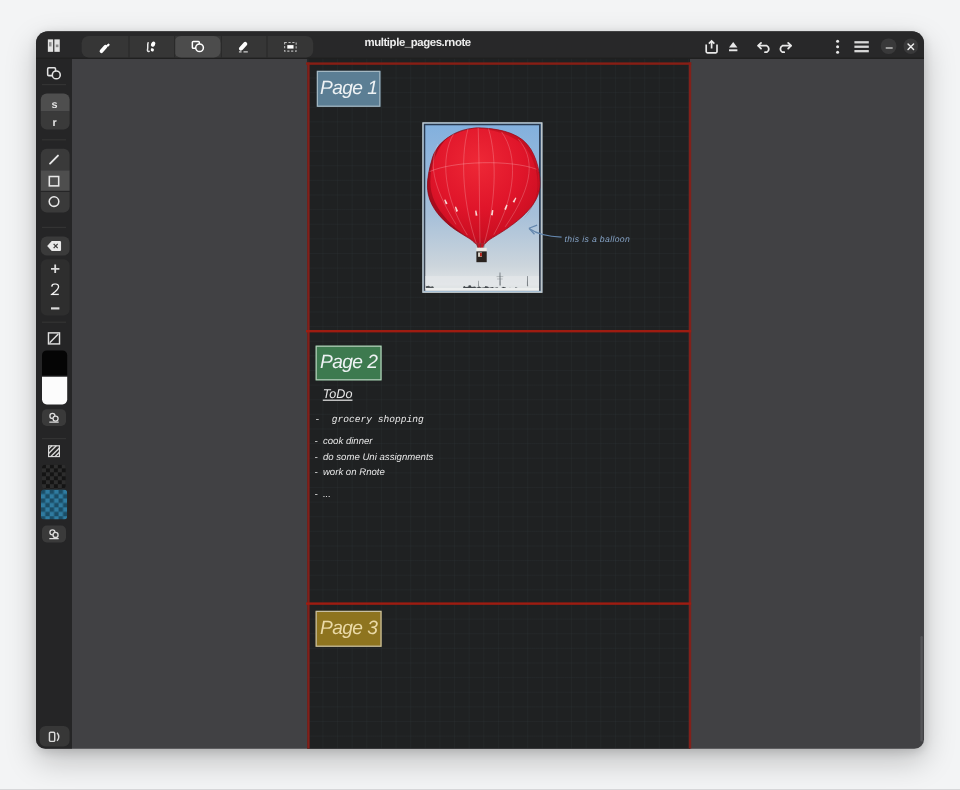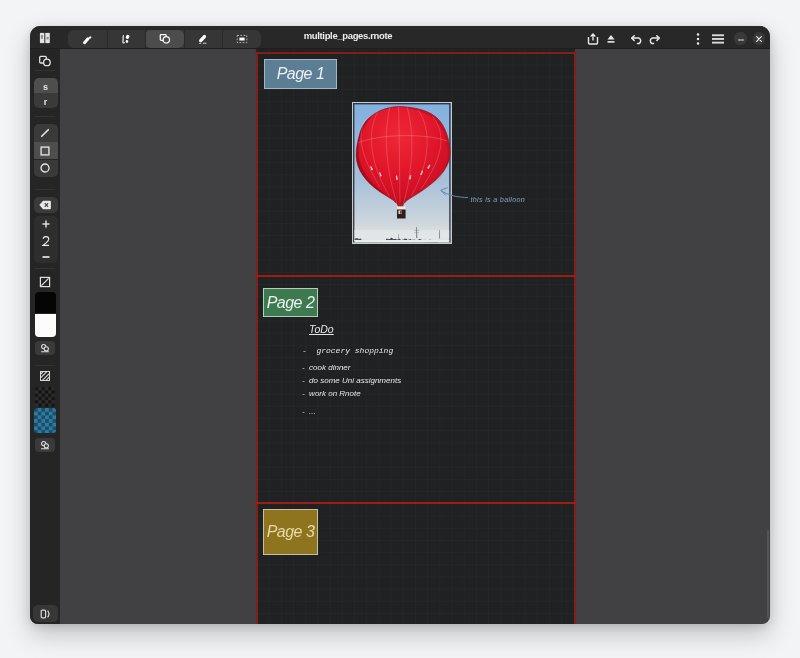--- a/index.html
+++ b/index.html
@@ -34,21 +34,21 @@
   #pagecol{position:absolute;left:225.5px;top:23px;width:319.5px;height:575px;
     background:#1f2122;
     background-image:
       linear-gradient(to right, rgba(125,160,170,0.045) 1px, transparent 1px),
       linear-gradient(to bottom, rgba(125,160,170,0.045) 1px, transparent 1px);
     background-size:12.2px 12.2px;background-position:0.5px 3.4px;}
   .redv{position:absolute;top:26.2px;width:1.7px;height:571.8px;background:#82201a;}
   .redh{position:absolute;left:225.3px;width:320.4px;height:2.2px;background:#9e1c11;}
   .plabel{position:absolute;display:flex;align-items:center;justify-content:center;
     font-style:italic;color:#eef2f4;font-size:16px;letter-spacing:-0.5px;}
-  .hand{font-style:italic;color:#e6e6e6;margin-left:40px;}
+  .hand{font-style:italic;color:#e6e6e6;}
 </style>
 </head>
 <body>
 <div id="win">
 
   <div id="header"></div>
   <div id="title">multiple_pages.rnote</div>
 
   <svg class="icon" style="left:14.7px;top:12.4px" width="11" height="11" viewBox="0 0 11 11">
     <rect x="0.3" y="0.3" width="4.5" height="10.4" fill="#e2e2e2"></rect>
@@ -218,21 +218,21 @@
   </svg>
 
   <div id="pagecol"></div>
   <div class="redv" style="left:225.9px"></div>
   <div class="redv" style="left:544.3px"></div>
   <div class="redh" style="top:26.2px;background:#871e15;height:2px;"></div>
   <div class="redh" style="top:249.2px"></div>
   <div class="redh" style="top:476.3px"></div>
   <div class="abs" style="left:736.8px;top:504px;width:2.6px;height:88px;border-radius:2px;background:rgba(255,255,255,0.10);"></div>
 
-  <div class="plabel" style="left:234px;top:33px;width:73px;height:30px;background:#5b7e94;border:1.5px solid #a3b7c1;">Page 1</div>
+  <div class="plabel" style="left:234px;top:33px;width:53px;height:30px;background:#5b7e94;border:1.5px solid #a3b7c1;">Page 1</div>
   <div id="photo" class="abs" style="left:322px;top:76.2px;width:100px;height:141.8px;border:1.2px solid #c9c9c5;background:#8ab7e0;">
     <svg width="97.6" height="139.4" viewBox="0 0 97.6 139.4" style="display:block">
       <defs>
         <linearGradient id="sky" x1="0" y1="0" x2="0" y2="1">
           <stop offset="0" stop-color="#82b0de"></stop>
           <stop offset="0.55" stop-color="#a7c0d9"></stop>
           <stop offset="0.85" stop-color="#ccd5dc"></stop>
           <stop offset="0.96" stop-color="#e0e4e6"></stop>
         </linearGradient>
         <radialGradient id="bal" cx="0.45" cy="0.3" r="0.8">
@@ -300,14 +300,14 @@
   </svg>
 
   <div class="plabel" style="left:233px;top:262px;width:55px;height:29px;background:#3d7a4f;border:1.5px solid #b5cdbb;text-align:right;">Page 2</div>
   <div class="hand" style="position:absolute;left:239px;top:297px;font-size:10.5px;text-decoration:underline;">ToDo</div>
   <div class="hand" style="position:absolute;left:232px;top:320px;font-size:8px;font-family:Liberation Mono, monospace;">-&nbsp; grocery shopping</div>
   <div class="hand" style="position:absolute;left:232px;top:337px;font-size:8px;">-&nbsp; cook dinner</div>
   <div class="hand" style="position:absolute;left:232px;top:363px;font-size:8px;">-&nbsp; work on Rnote</div>
   <div class="hand" style="position:absolute;left:232px;top:350px;font-size:8px;">-&nbsp; do some Uni assignments</div>
   <div class="hand" style="position:absolute;left:232px;top:381px;font-size:8px;">-&nbsp; ...</div>
 
-  <div class="plabel" style="left:233px;top:483px;width:55px;height:46px;background:#8e741f;border:1.5px solid #c6bfa4;color:#ead9a6;">Page 3</div>
+  <div class="plabel" style="left:233px;top:483px;width:55px;height:30px;background:#8e741f;border:1.5px solid #c6bfa4;color:#ead9a6;">Page 3</div>
 </div>
 
 </body></html>

